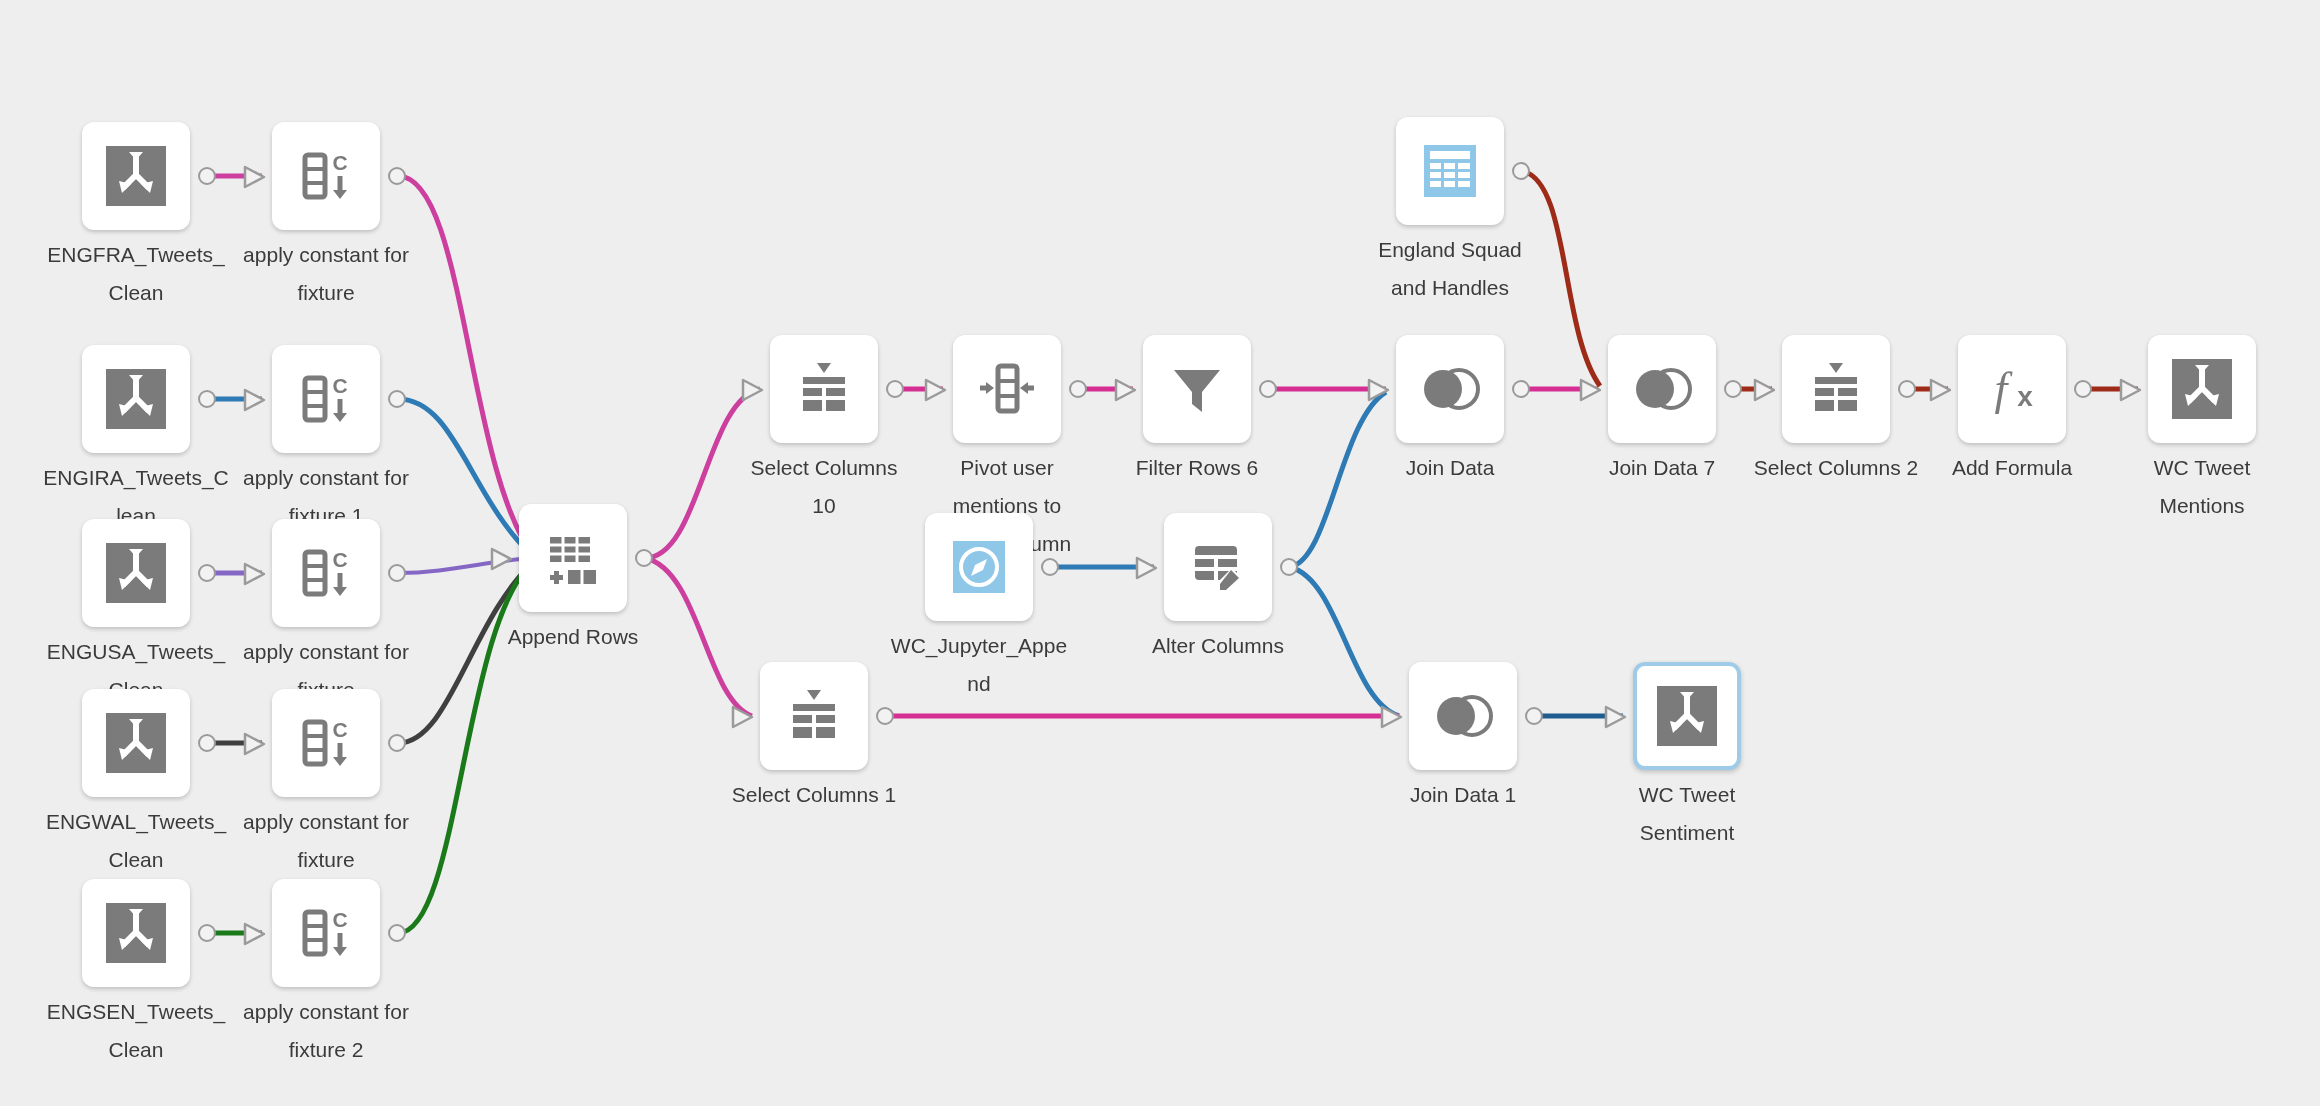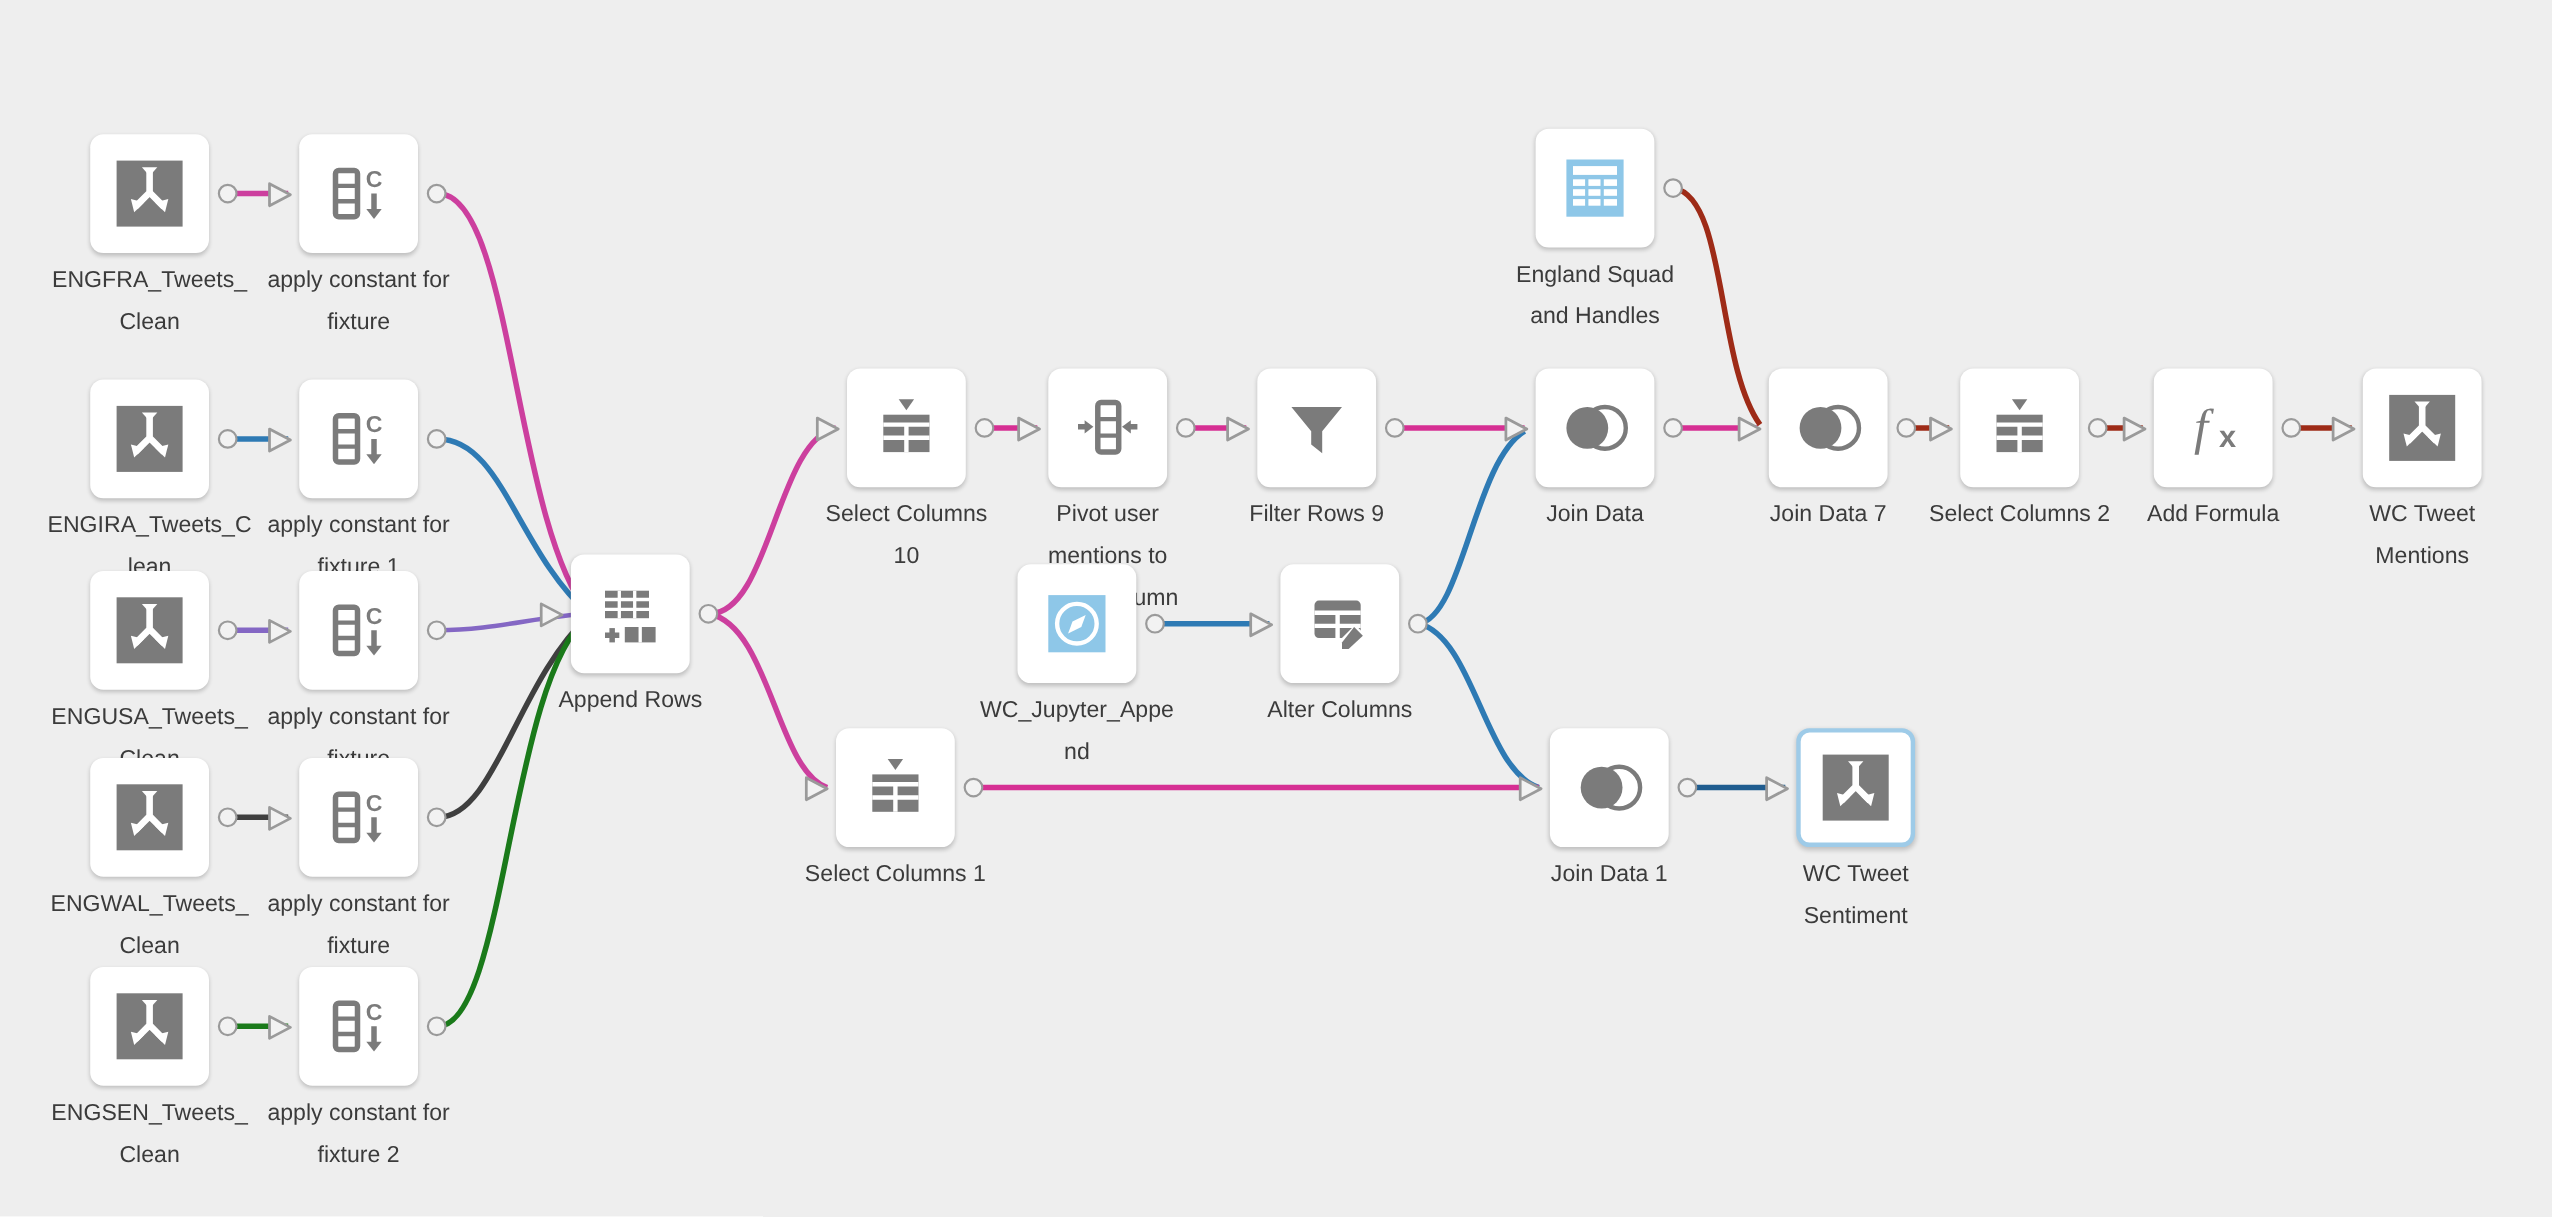--- a/index.html
+++ b/index.html
@@ -382,21 +382,21 @@
           </svg>
     </span>
         <div class="node-box">
       <span>
             <svg class="icon-wrap" viewBox="0 0 66 66">
         <path d="M10 14 L56 14 L38 36 L38 56 L28 48 L28 36 Z" fill="#7b7b7b"></path>
       </svg>
           </span>
     </div>
         <span class="port out"></span>
-        <div class="node-label">Filter Rows 9</div>
+        <div class="node-label">Filter Rows 6</div>
       </div>
       <div class="node" style="left: 1396px; top: 335px;">
         <span class="arrow-in">
       <svg width="26" height="26" viewBox="0 0 26 26">
             <path d="M3 3 L22 13 L3 23 Z" fill="#f2f2f2" stroke="#9a9a9a" stroke-width="2.5" stroke-linejoin="round"></path>
           </svg>
     </span>
         <div class="node-box">
       <span>
             <svg class="icon-wrap" viewBox="0 0 66 66">

